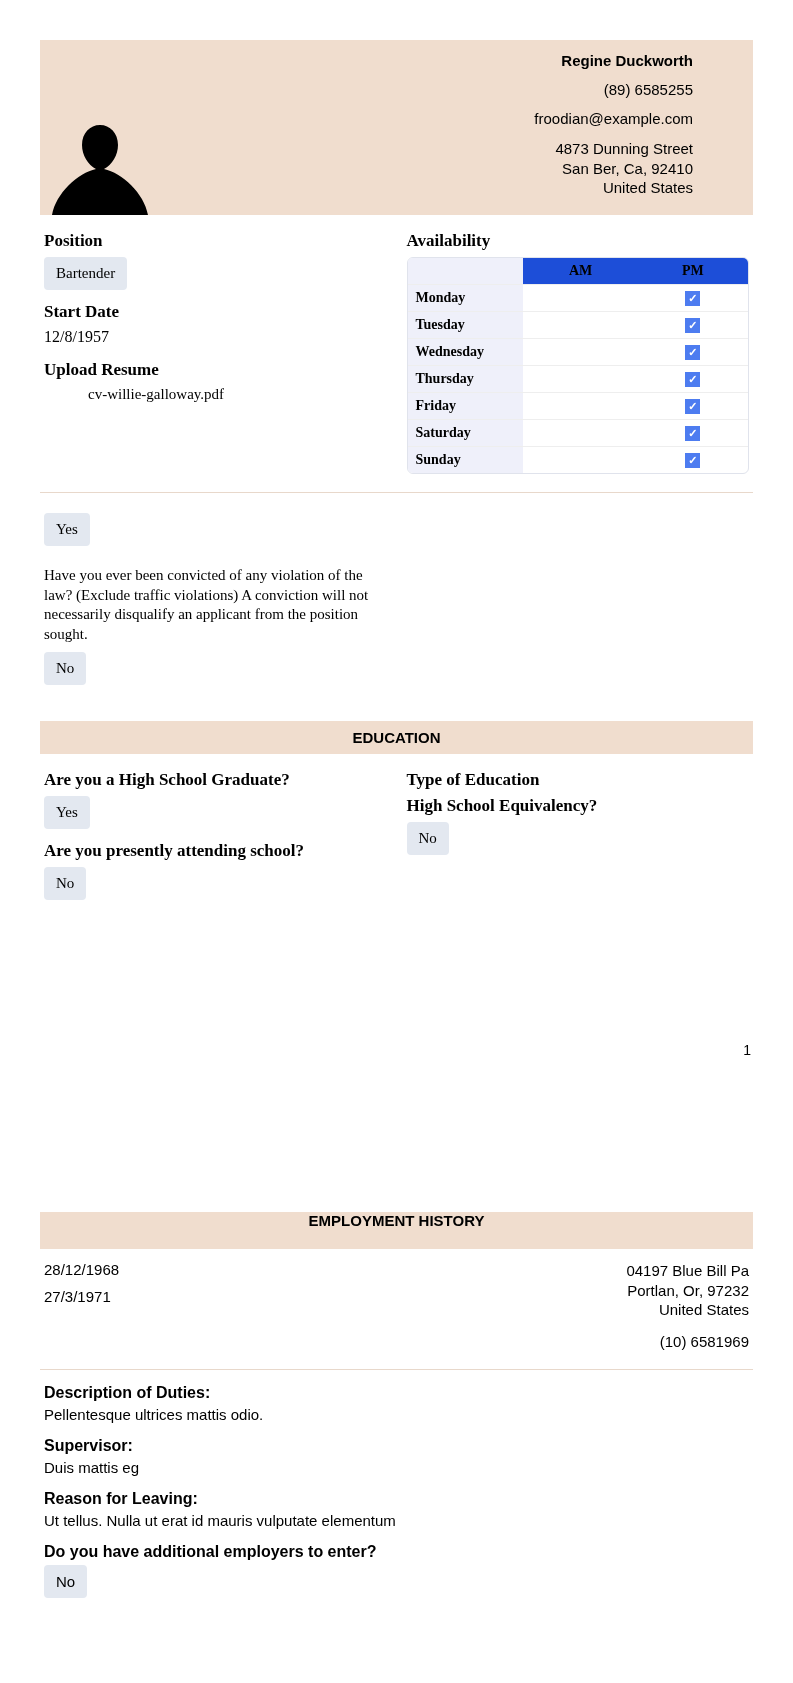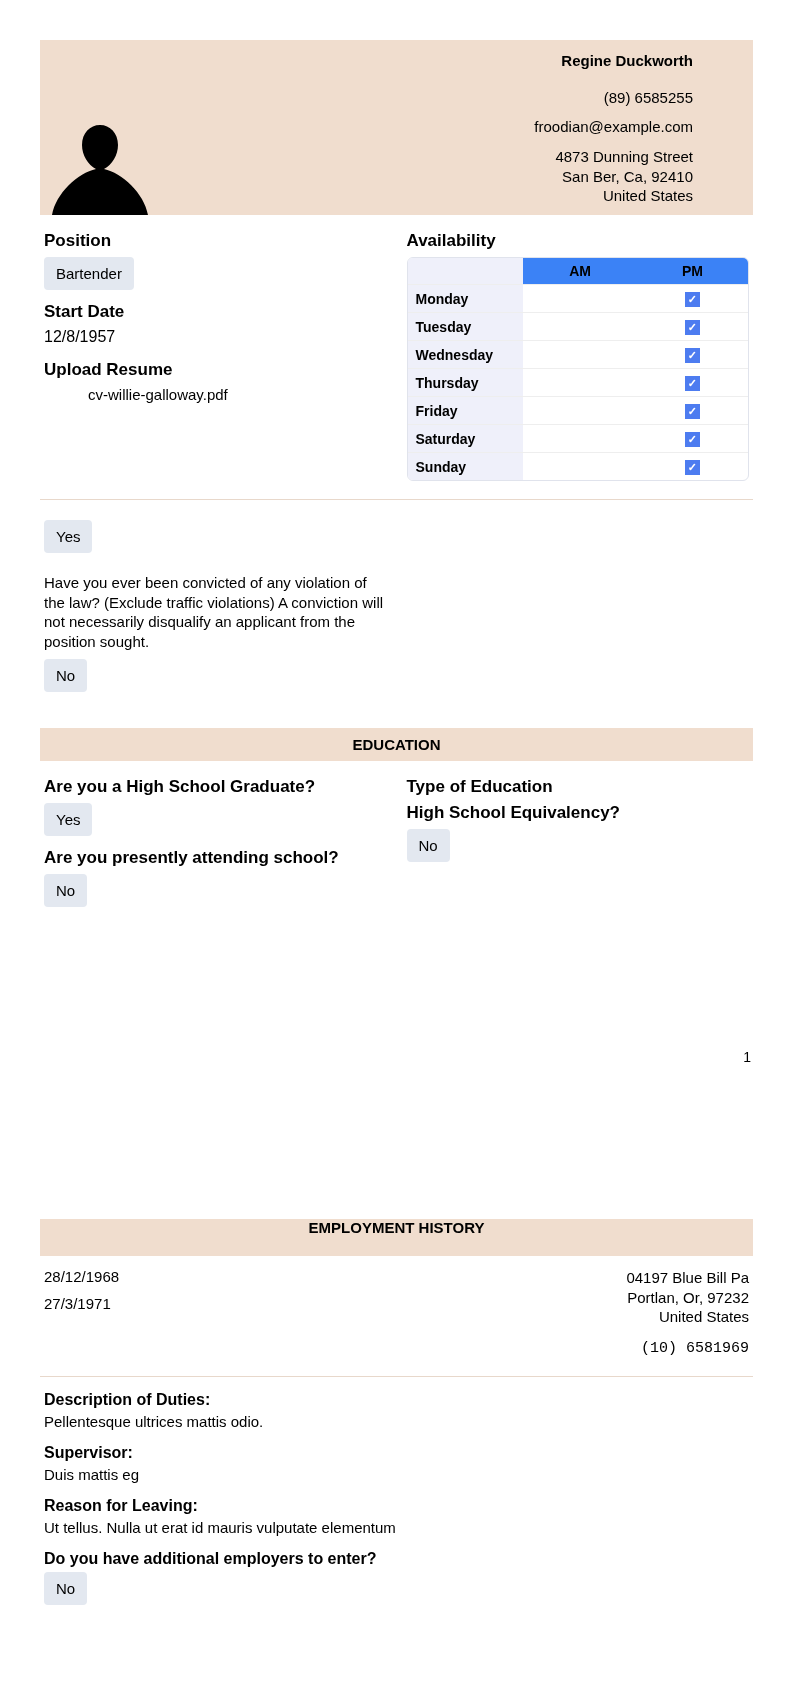--- a/index.html
+++ b/index.html
@@ -24,32 +24,32 @@
     width: 100px;
     position: relative;
     align-self: flex-end;
   }
   .avatar svg { display: block; }
   .header-info {
     text-align: right;
     font-size: 15px;
     padding-top: 12px;
   }
-  .header-info .name { font-weight: 700; margin-bottom: 20px; }
+  .header-info .name { font-weight: 700; margin-bottom: 12px; }
   .header-info .phone { margin-bottom: 12px; text-align: right; }
   .header-info .email { margin-bottom: 12px; }
   .header-info .addr-line { line-height: 1.3; }
 
   .two-col {
     display: flex;
     gap: 20px;
   }
   .two-col > div { flex: 1; }
 
-  .section-block { padding: 16px 4px 0 4px; }
+  .section-block { padding: 16px 4px 0 4px; font-family: Liberation Serif, serif; }
   .field-label { font-weight: 700; font-size: 17px; margin-bottom: 6px; }
   .field-sub { font-size: 16px; margin-bottom: 14px; }
 
   .pill {
     display: inline-block;
     background: #e3e8f0;
     padding: 8px 12px;
     border-radius: 4px;
     font-size: 15px;
     margin-bottom: 12px;
@@ -69,21 +69,21 @@
     padding: 5px 8px;
     text-align: left;
     border-bottom: 1px solid #eee;
   }
   .avail-table th.center, .avail-table td.center { text-align: center; }
   .avail-table th:first-child, .avail-table td:first-child {
     background: #eff0fa;
     font-weight: 700;
     width: 34%;
   }
-  .avail-table thead th { font-weight: 700; background: #3b82f6; }
+  .avail-table thead th { font-weight: 700; background: #1d4ed8; }
   .avail-table tbody tr:last-child td,
   .avail-table tbody tr:last-child th { border-bottom: none; }
 
   .checkbox {
     display: inline-block;
     width: 15px;
     height: 15px;
     background: #4d7cf0;
     color: #fff;
     font-size: 11px;
@@ -116,21 +116,21 @@
 
   .emp-row {
     display: flex;
     justify-content: space-between;
     padding: 12px 4px 0 4px;
     font-size: 15px;
   }
   .emp-row .left p { margin-bottom: 10px; }
   .emp-row .right { text-align: right; }
   .emp-row .right p { line-height: 1.3; }
-  .emp-row .right .phone { margin-top: 12px; font-family: Liberation Mono, monospace; }
+  .emp-row .right .phone { margin-top: 12px; }
 
   .duties-block { padding: 0 4px; }
   .duties-block .hd { font-weight: 700; font-size: 16px; margin-top: 14px; margin-bottom: 4px; }
   .duties-block .val { font-size: 15px; margin-bottom: 6px; }
 
   .resume-name { font-size: 15px; margin-left: 44px; }
 </style>
 </head>
 <body>
 

